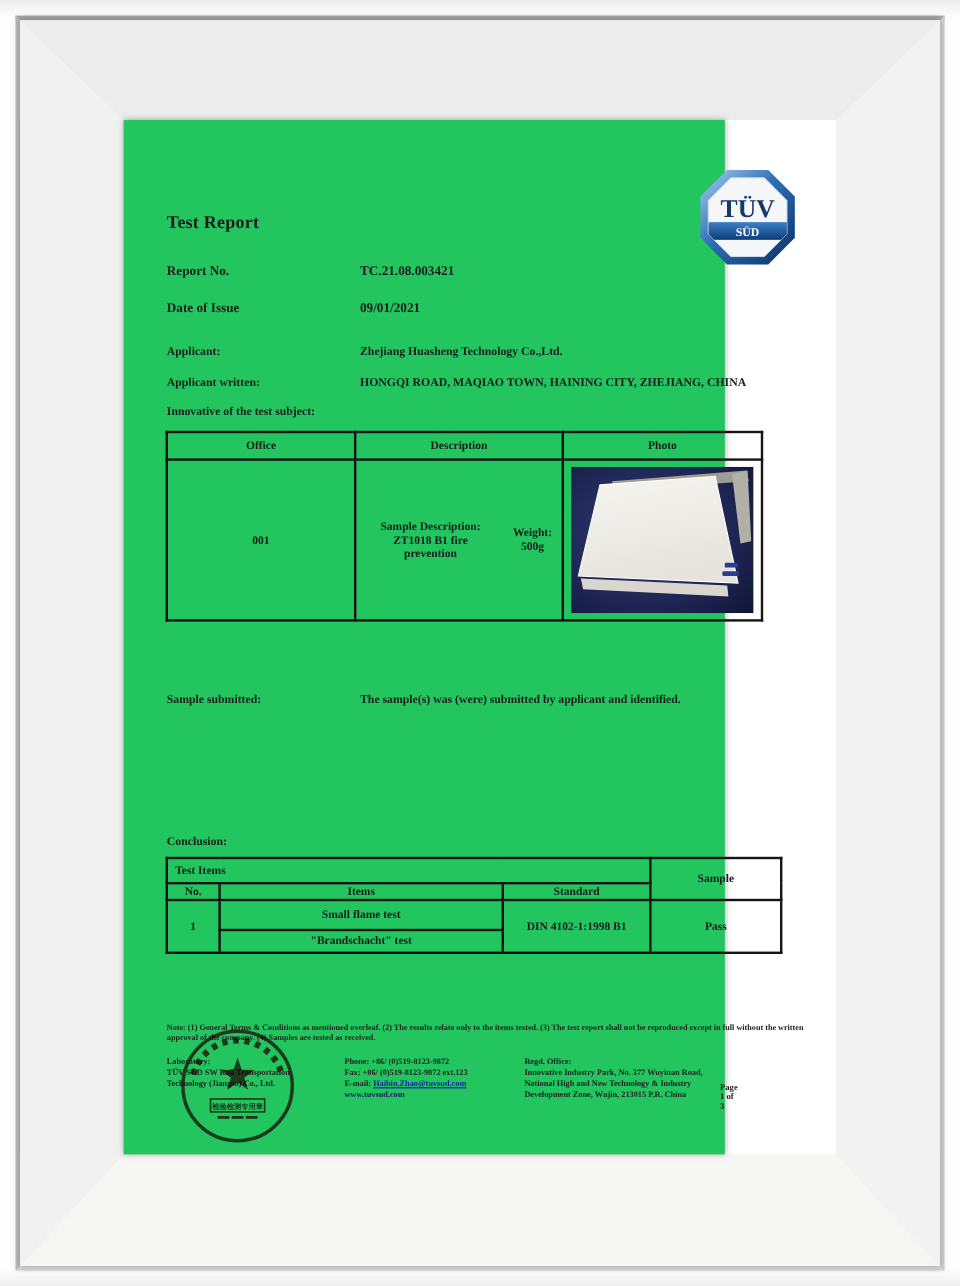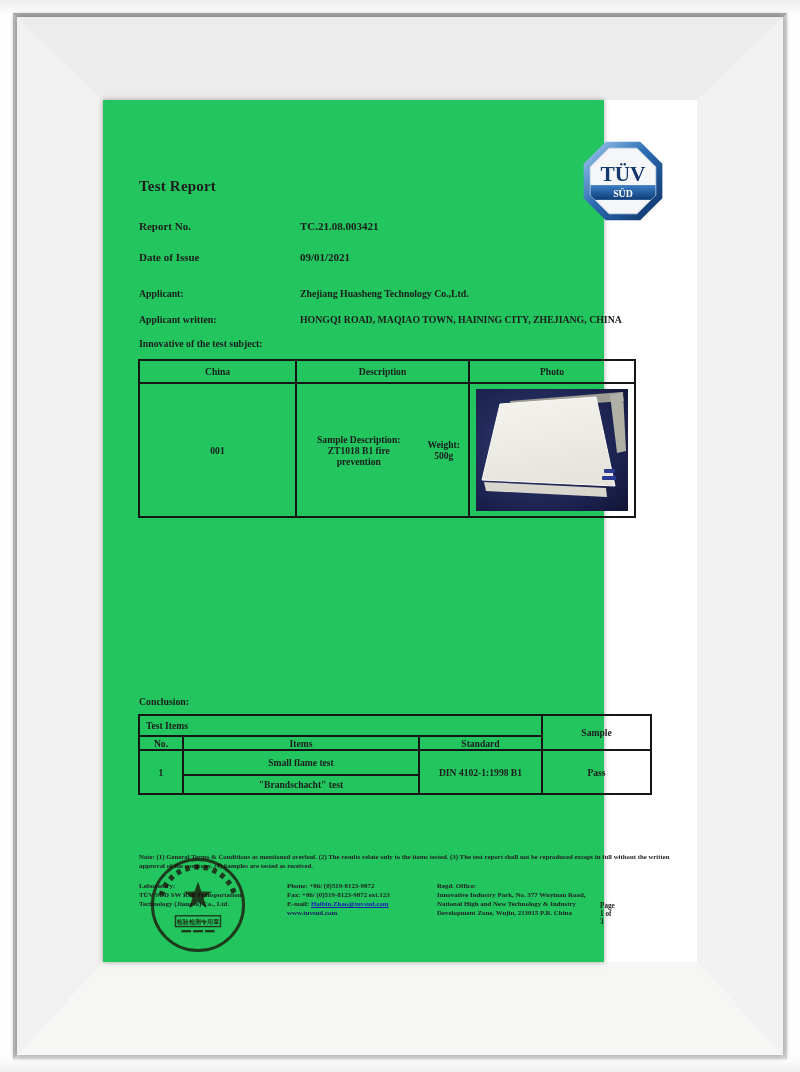--- a/index.html
+++ b/index.html
@@ -119,21 +119,21 @@
   <div class="abs fs-md" style="left:36px;top:238px;">Innovative of the test subject:</div>
 
   <table class="abs sample-table">
     <colgroup>
         <col style="width:157px">
         <col style="width:173px">
         <col style="width:166px">
       </colgroup>
     <thead>
       <tr>
-        <th>China</th>
+        <th>Office</th>
         <th>Description</th>
         <th>Photo</th>
       </tr>
     </thead>
     <tbody>
       <tr>
         <td>001</td>
         <td>
           <div class="desc-cell-inner">
             <div>Sample Description: ZT1018 B1 fire prevention</div>
@@ -159,20 +159,24 @@
             <polygon points="8,93 130,99 131,108 10,102" fill="#d9d7cd"></polygon>
             <polygon points="24,15 120,8 139,97 6,91" fill="url(#sheet)" stroke="#fbfaf7" stroke-width="1"></polygon>
             <rect x="128" y="80" width="11" height="4" rx="1" fill="#2a3a92"></rect>
             <rect x="126" y="87" width="14" height="4" rx="1" fill="#2a3a92"></rect>
           </svg>
         </td>
       </tr>
     </tbody>
   </table>
 
+  <div class="abs kv fs-md" style="top:478px;">
+    <span>Sample submitted:</span>
+    <span class="val">The sample(s) was (were) submitted by applicant and identified.</span>
+  </div>
 
   <div class="abs fs-md" style="left:36px;top:596px;">Conclusion:</div>
 
   <table class="abs test-table">
     <colgroup>
         <col style="width:44px">
         <col style="width:236px">
         <col style="width:123px">
         <col style="width:109px">
       </colgroup>

